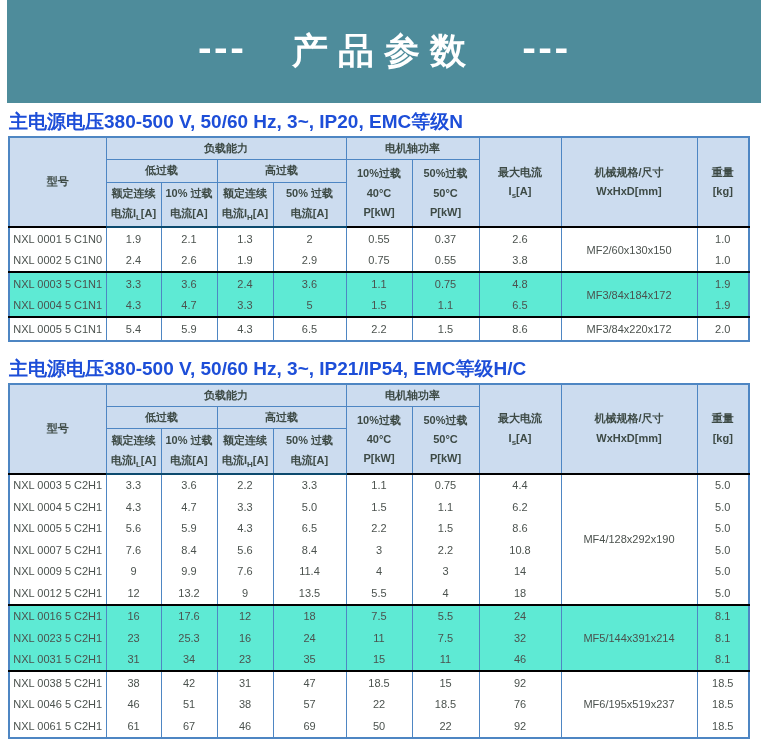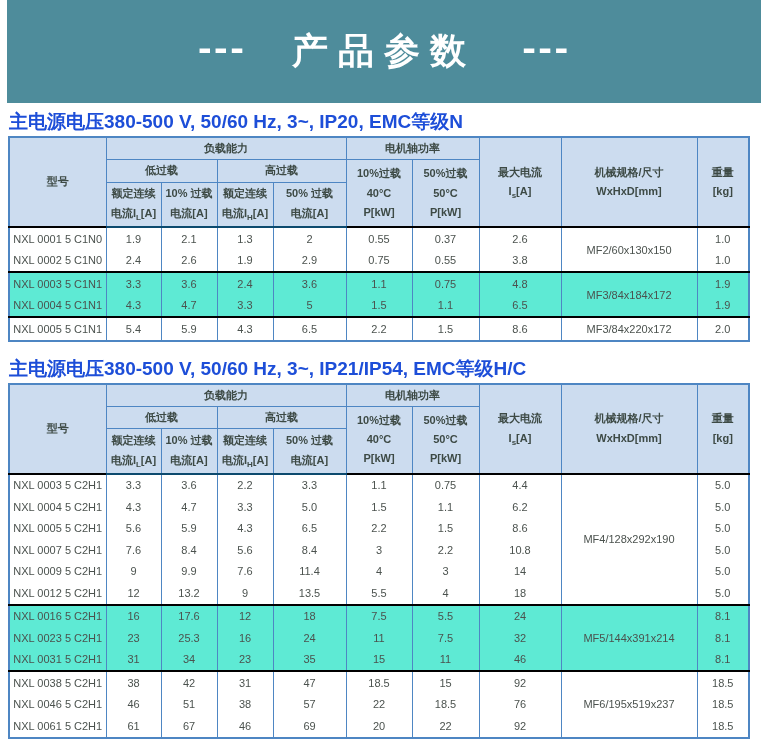--- a/index.html
+++ b/index.html
@@ -371,19 +371,19 @@
         <td>18.5</td>
         <td>76</td>
         <td>18.5</td>
       </tr>
       <tr>
         <td>NXL 0061 5 C2H1</td>
         <td>61</td>
         <td>67</td>
         <td>46</td>
         <td>69</td>
-        <td>20</td>
+        <td>50</td>
         <td>22</td>
         <td>92</td>
         <td>18.5</td>
       </tr>
     </tbody>
 </table>
 
 </body></html>

